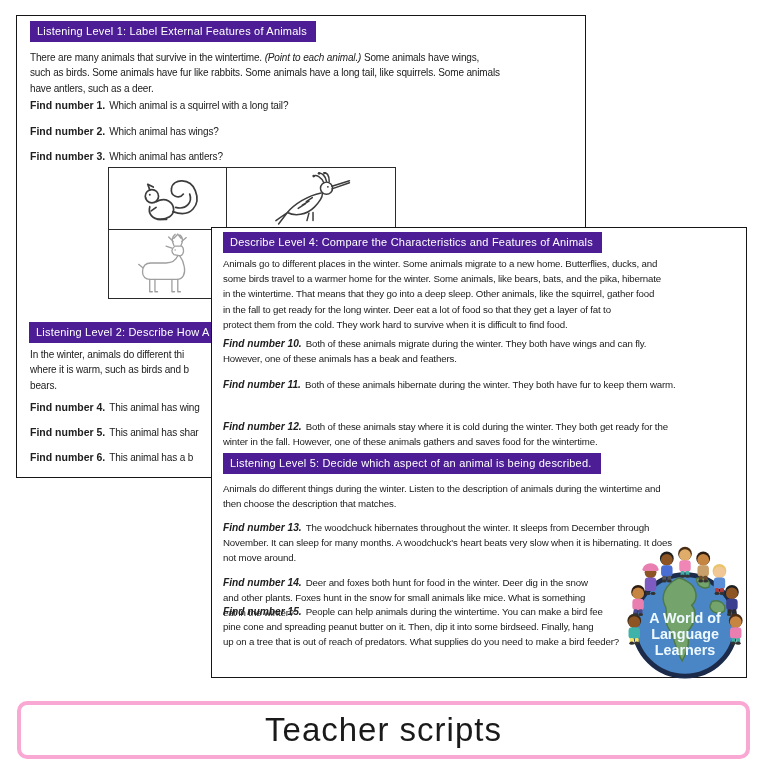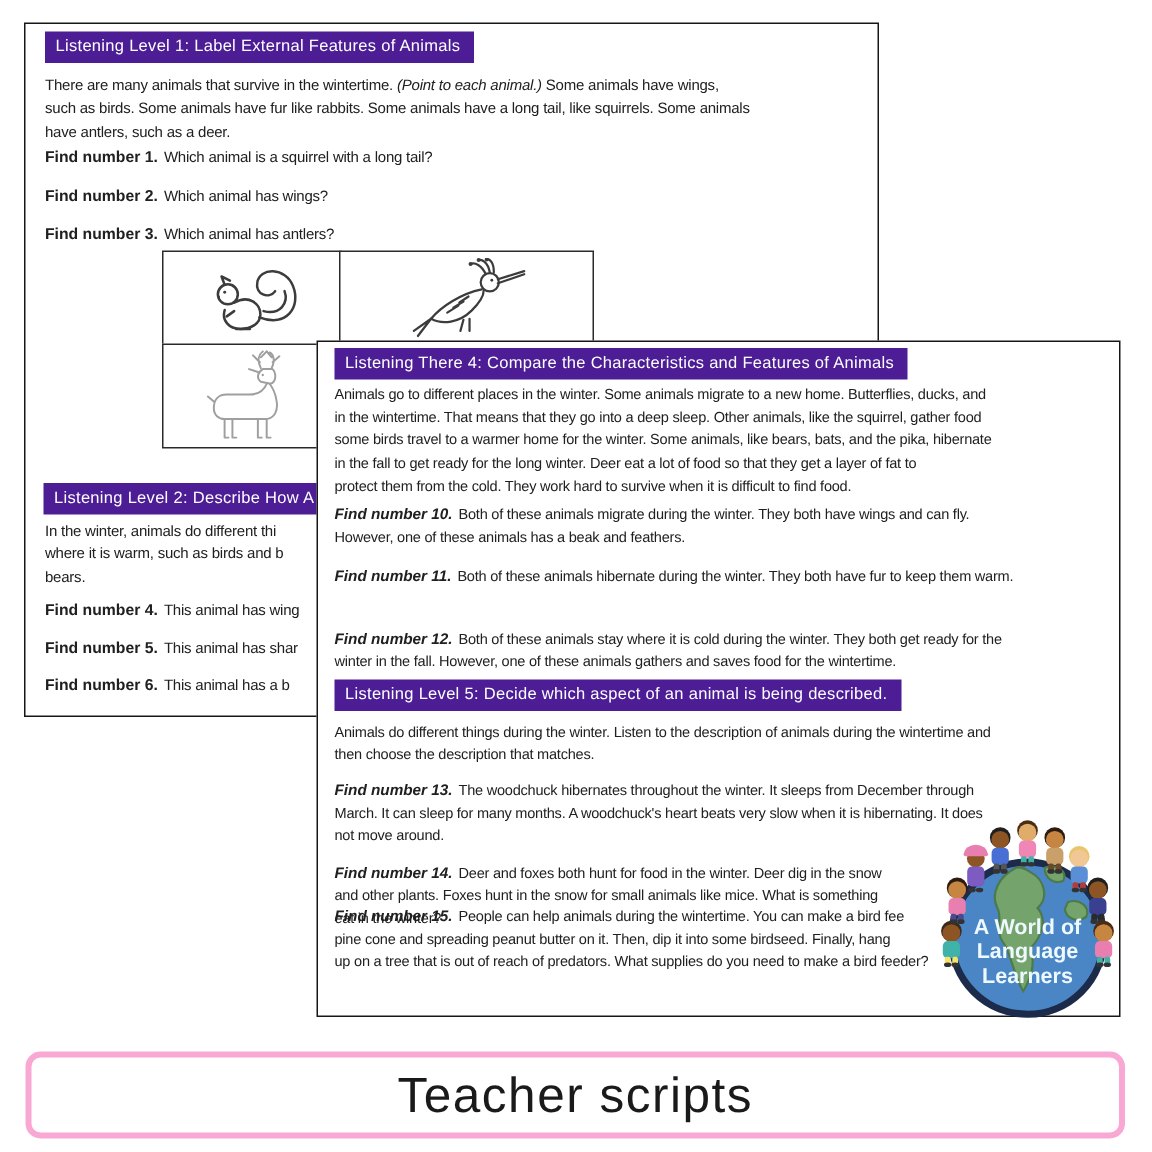--- a/index.html
+++ b/index.html
@@ -131,27 +131,27 @@
     <div class="line findline"><span class="b">Find number 5.</span><span>This animal has shar</span></div>
   </div>
   <div class="sect" style="top:434px;">
     <div class="line findline"><span class="b">Find number 6.</span><span>This animal has a b</span></div>
   </div>
 </div>
 
 <div class="page fp" id="front-page">
 
   <div class="hbar" style="left:11px;top:4px;">
-    <span>Listening There 4: Compare the Characteristics  and Features of Animals</span>
+    <span>Describe Level 4: Compare the Characteristics  and Features of Animals</span>
   </div>
 
   <div class="sect" style="left:11px;top:28px;">
     <div class="line">Animals go to different places in the winter. Some animals migrate to a new home. Butterflies, ducks, and</div>
+    <div class="line">some birds travel to a warmer home for the winter. Some animals, like bears, bats, and the pika, hibernate</div>
     <div class="line">in the wintertime. That means that they go into a deep sleep.  Other animals, like the squirrel, gather food</div>
-    <div class="line">some birds travel to a warmer home for the winter. Some animals, like bears, bats, and the pika, hibernate</div>
     <div class="line">in the fall to get ready for the long winter. Deer eat a lot of food so that they get a layer of fat to</div>
     <div class="line">protect them from the cold. They work hard to survive when it is difficult to find food.</div>
   </div>
 
   <div class="sect" style="left:11px;top:108px;">
     <div class="line findline"><span class="b">Find number 10.</span><span>Both of these animals migrate during the winter. They both have wings and can fly.</span></div>
     <div class="line">However, one of these animals has a beak and feathers.</div>
   </div>
   <div class="sect" style="left:11px;top:149px;">
     <div class="line findline"><span class="b">Find number 11.</span><span>Both of these animals hibernate during the winter. They both have fur to keep them warm.</span></div>
@@ -165,21 +165,21 @@
     <span>Listening Level  5: Decide which aspect of an animal is being described.</span>
   </div>
 
   <div class="sect" style="left:11px;top:253px;">
     <div class="line">Animals do different things during the winter. Listen to the description of animals during the wintertime and</div>
     <div class="line">then choose the description that matches.</div>
   </div>
 
   <div class="sect" style="left:11px;top:292px;">
     <div class="line findline"><span class="b">Find number 13.</span><span>The woodchuck hibernates throughout the winter.  It sleeps from December through</span></div>
-    <div class="line">March. It can sleep for many months. A woodchuck's heart beats very slow when it is hibernating. It does</div>
+    <div class="line">November. It can sleep for many months. A woodchuck's heart beats very slow when it is hibernating. It does</div>
     <div class="line">not move around.</div>
   </div>
   <div class="sect" style="left:11px;top:347px;">
     <div class="line findline"><span class="b">Find number 14.</span><span>Deer and foxes both hunt for food in the winter. Deer dig in the snow</span></div>
     <div class="line">and other plants. Foxes hunt in the snow for small animals like mice. What is something</div>
     <div class="line">eat in the winter?</div>
   </div>
   <div class="sect" style="left:11px;top:376px;">
     <div class="line findline"><span class="b">Find number 15.</span><span>People can help animals during the wintertime. You can make a bird fee</span></div>
     <div class="line">pine cone and spreading peanut butter on it. Then, dip it into some birdseed. Finally, hang</div>

